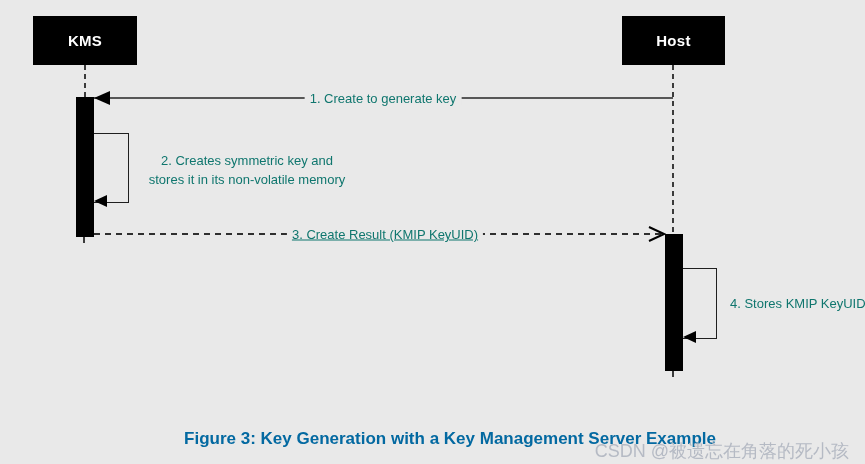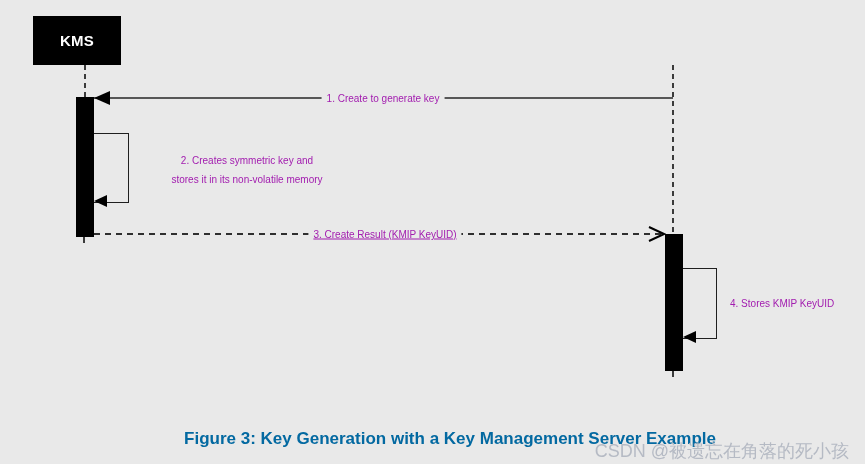--- a/index.html
+++ b/index.html
@@ -10,21 +10,21 @@
     font-family:"Liberation Sans","DejaVu Sans",sans-serif;
     overflow:hidden;
   }
   .actor{
     position:absolute;
     background:#000;
     color:#fff;
     display:flex;align-items:center;justify-content:center;
     font-weight:bold;font-size:15px;letter-spacing:.3px;
   }
-  .actor-kms{left:33px;top:16px;width:88px;height:49px;}
+  .actor-kms{left:33px;top:16px;width:104px;height:49px;}
   .actor-host{left:622px;top:16px;width:103px;height:49px;}
   .lifeline{
     position:absolute;width:2px;
     background:repeating-linear-gradient(to bottom,#3b3b3b 0 5px,transparent 5px 9px);
   }
   .ll-kms-top{left:84px;top:65px;height:33px;}
   .ll-kms-tick{left:83px;top:237px;height:6px;background:#3b3b3b;}
   .ll-host-top{left:672px;top:65px;height:169px;}
   .ll-host-tick{left:672px;top:371px;height:6px;background:#3b3b3b;}
   .activation{
@@ -59,21 +59,21 @@
   .self-loop{
     position:absolute;
     border-top:1.5px solid #1f1f1f;
     border-right:1.5px solid #1f1f1f;
     border-bottom:1.5px solid #1f1f1f;
   }
   .loop2{left:94px;top:133px;width:34px;height:68px;}
   .loop4{left:683px;top:268px;width:33px;height:69px;}
   .msg-label{
     position:absolute;
-    font-size:10px;color:#a21caf;white-space:nowrap;
+    font-size:13px;color:#0f766e;white-space:nowrap;
   }
   .lbl-center{
     transform:translate(-50%,-50%);
     background:#e9e9e9;padding:0 5px;
   }
   .lbl-msg1{left:383px;top:98px;}
   .lbl-msg3{left:385px;top:234px;text-decoration:underline;}
   .lbl-msg2{
     left:247px;top:170px;transform:translate(-50%,-50%);
     text-align:center;white-space:pre-line;line-height:18.5px;
@@ -89,20 +89,23 @@
     white-space:nowrap;z-index:5;
   }
 </style>
 </head>
 <body>
 
 <div class="stage">
 
   <div class="actor actor-kms">
     <span>KMS</span>
+  </div>
+  <div class="actor actor-host">
+    <span>Host</span>
   </div>
 
   <div class="lifeline ll-kms-top"></div>
   <div class="lifeline ll-kms-tick"></div>
   <div class="lifeline ll-host-top"></div>
   <div class="lifeline ll-host-tick"></div>
 
   <div class="activation act-kms"></div>
   <div class="activation act-host"></div>
 

